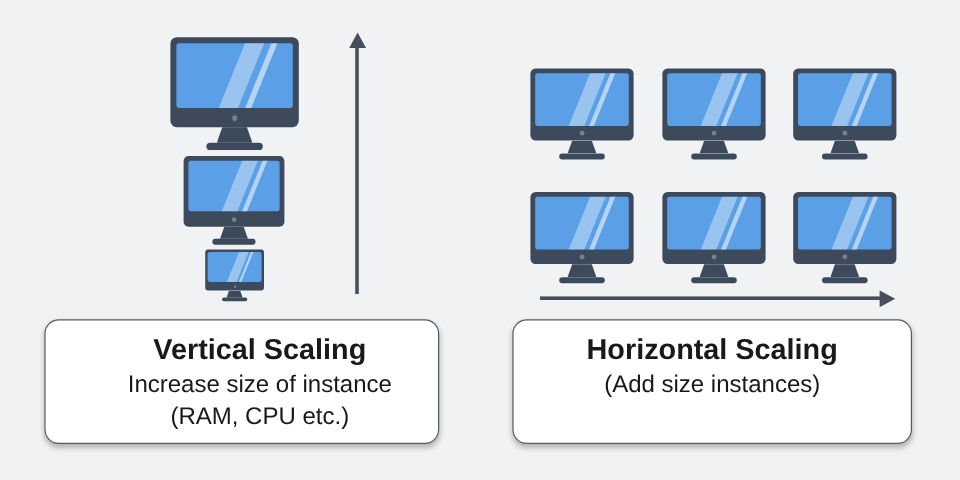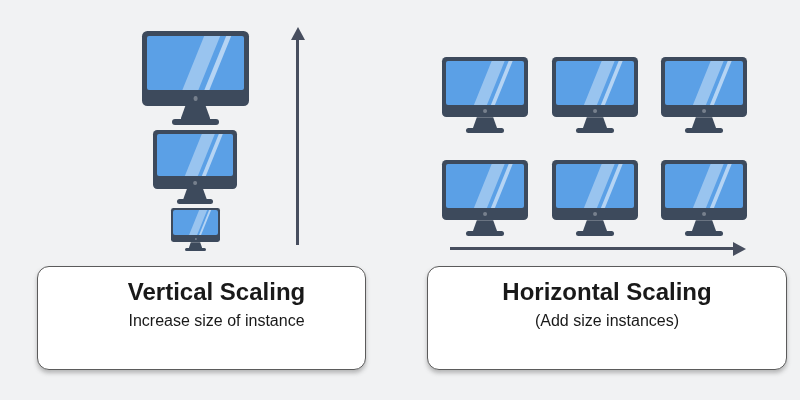--- a/index.html
+++ b/index.html
@@ -91,23 +91,23 @@
     height: 104px;
     background: #ffffff;
     border: 1.5px solid #5b5b5b;
     border-radius: 12px;
     box-shadow: 0 3px 4px rgba(70,70,70,0.35);
     text-align: center;
     padding-top: 9px;
     color: #191919;
   }
   .label-box.vertical   { left: 37px;  width: 329px; padding-left: 30px; }
-  .label-box.horizontal { left: 427px; width: 360px; }
+  .label-box.horizontal { left: 427px; width: 333px; }
   .box-title { font-size: 24px; font-weight: 700; line-height: 32px; }
-  .box-line  { font-size: 16px; font-weight: 400; line-height: 26px; }
+  .box-line  { font-size: 20px; font-weight: 400; line-height: 26px; }
 </style>
 </head>
 <body>
 
 <div class="scene">
 
   <div class="monitor" style="--w:107px; left:142px; top:31px;">
     <div class="mon-body">
       <div class="mon-screen">
         <div class="stripe stripe-wide"></div>
@@ -221,20 +221,21 @@
   </div>
 
   <div class="arrow-right">
     <div class="shaft"></div>
     <div class="head"></div>
   </div>
 
   <div class="label-box vertical">
     <div class="box-title">Vertical Scaling</div>
     <div class="box-line">Increase size of instance</div>
+    <div class="box-line">(RAM, CPU etc.)</div>
   </div>
 
   <div class="label-box horizontal">
     <div class="box-title">Horizontal Scaling</div>
     <div class="box-line">(Add size instances)</div>
   </div>
 
 </div>
 
 </body></html>

